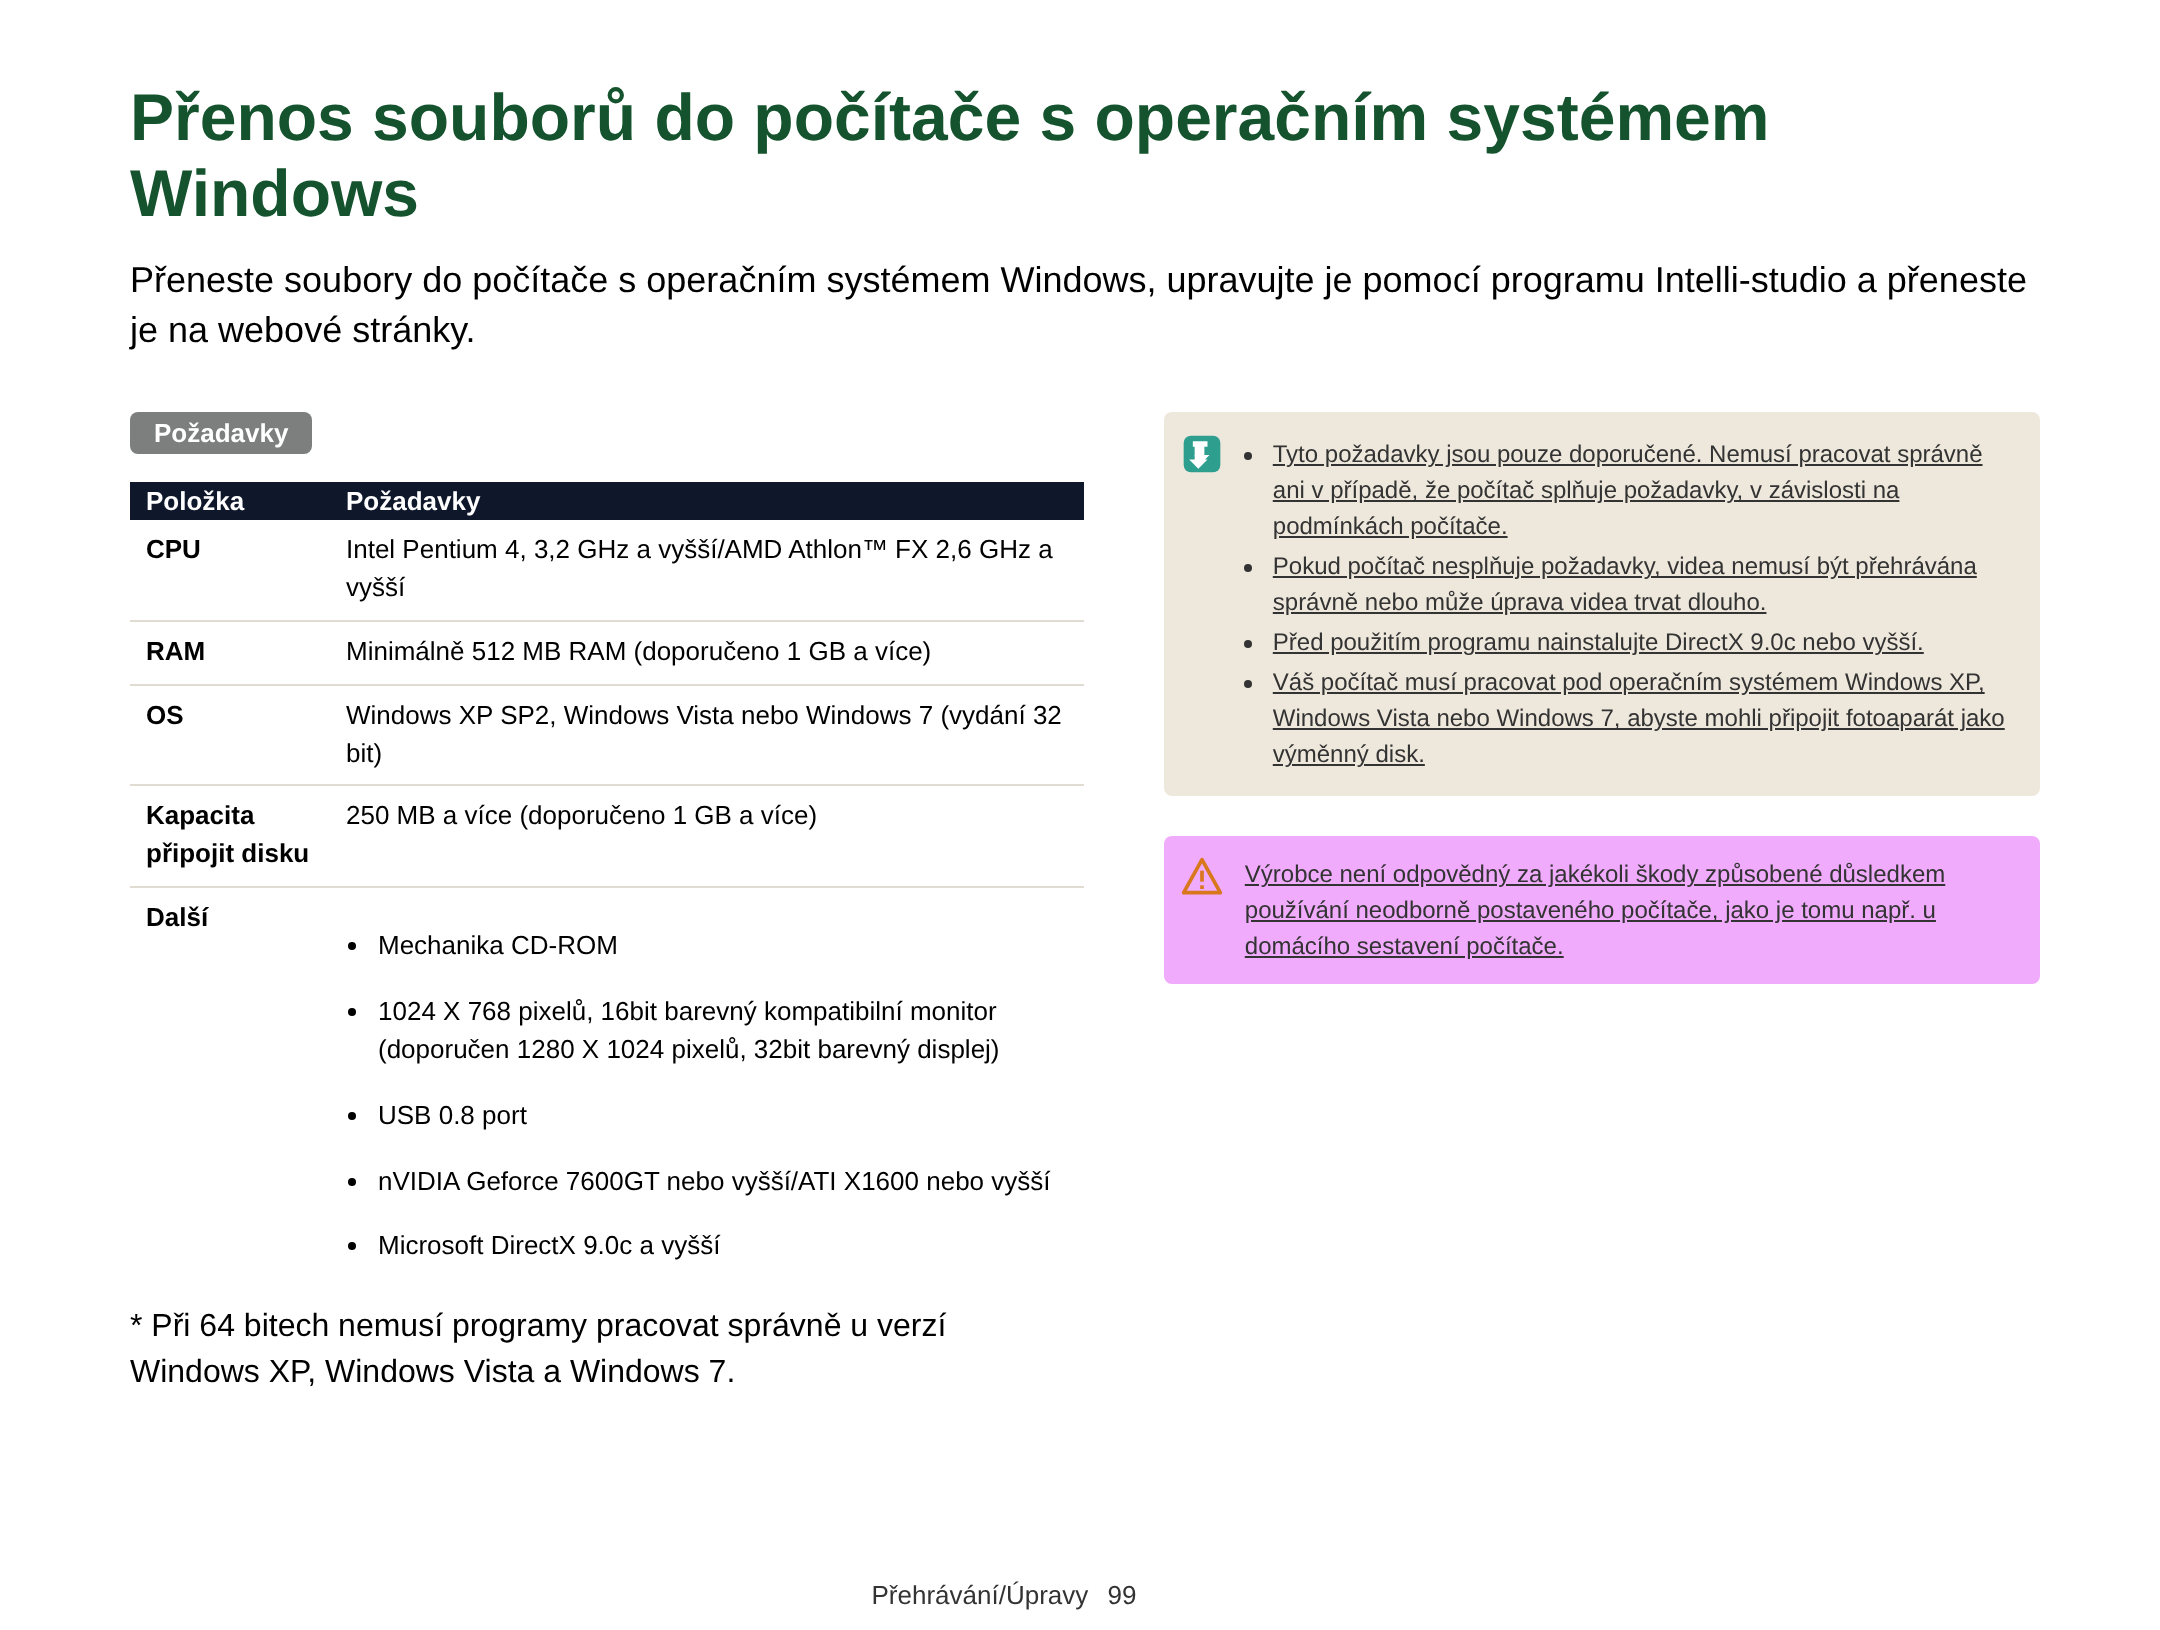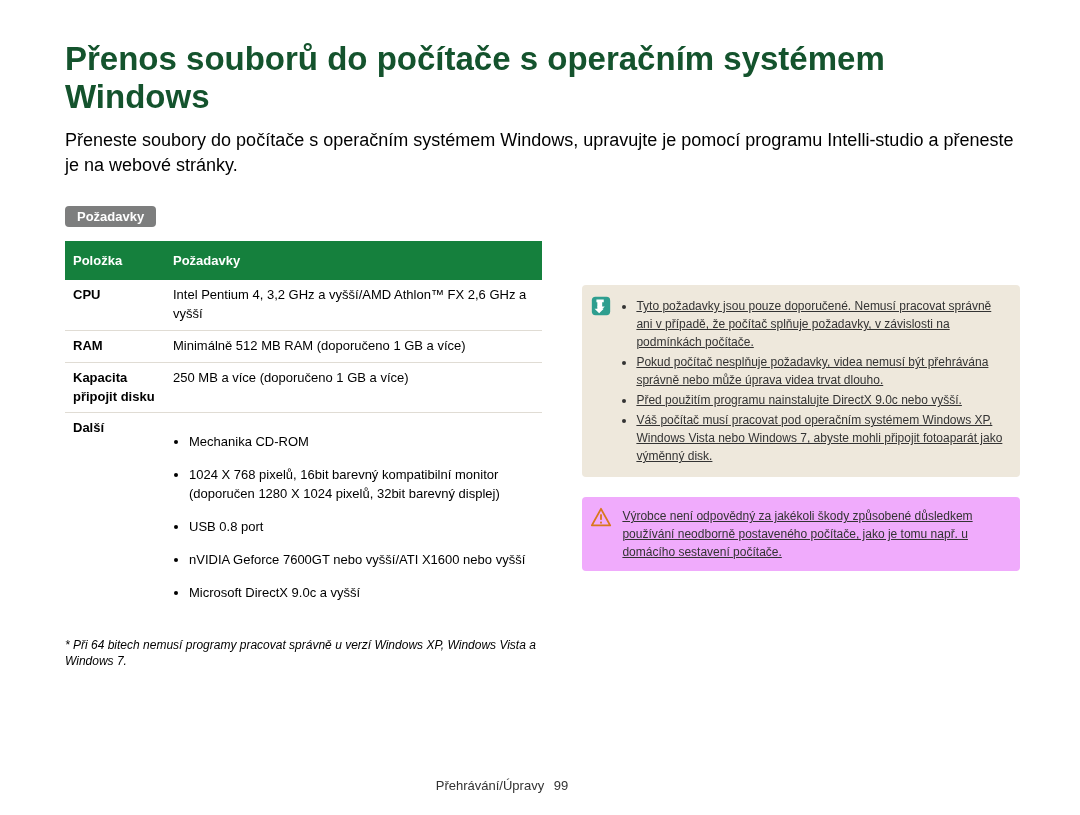--- a/index.html
+++ b/index.html
@@ -25,21 +25,21 @@
     line-height: 1.15;
   }
   .intro {
     font-size: 18px;
     line-height: 1.4;
     margin-bottom: 28px;
   }
   .columns {
     display: flex;
     gap: 40px;
-    align-items: center;
+    align-items: flex-start;
   }
   .left-col { width: 480px; }
   .right-col { width: 440px; }
 
   .section-label {
     display: inline-block;
     background: #7d7e7e;
     color: #fff;
     font-size: 13px;
     font-weight: 700;
@@ -47,25 +47,25 @@
     border-radius: 4px;
     margin-bottom: 14px;
   }
 
   table.req {
     width: 100%;
     border-collapse: collapse;
     font-size: 13px;
   }
   table.req th {
-    background: #15803d;
+    background: #0f172a;
     color: #fff;
     font-weight: 700;
     text-align: left;
-    padding: 12px 8px;
+    padding: 2px 8px;
   }
   table.req td {
     padding: 6px 8px;
     vertical-align: top;
     line-height: 1.45;
   }
   table.req tr + tr td {
     border-top: 1px solid #e0dcd4;
   }
   table.req td.k {
@@ -74,24 +74,22 @@
   }
   table.req ul {
     margin: 0;
     padding-left: 16px;
   }
   table.req li {
     margin: 14px 0;
   }
 
   .footnote {
-    font-size: 12px;
+    font-size: 16px;
     line-height: 1.4;
-    margin-top: 14px;
-    font-style: italic;
   }
 
   .note-box {
     border-radius: 4px;
     padding: 10px 14px 10px 40px;
     font-size: 12px;
     line-height: 1.5;
     position: relative;
     margin-bottom: 20px;
     text-decoration: underline;
@@ -114,21 +112,21 @@
   .note-box ul {
     margin: 0;
     padding-left: 14px;
   }
   .note-box li {
     margin: 2px 0;
   }
 
   .page-footer {
     position: absolute;
-    bottom: 22px;
+    bottom: 10px;
     left: 0;
     width: 1004px;
     text-align: center;
     font-size: 13px;
     color: #333;
   }
   .page-footer .crumb { }
   .page-footer .num { margin-left: 6px; }
 </style>
 </head>
@@ -154,20 +152,24 @@
           </tr>
         </thead>
         <tbody>
           <tr>
             <td class="k">CPU</td>
             <td>Intel Pentium 4, 3,2 GHz a vyšší/AMD Athlon™ FX 2,6 GHz a vyšší</td>
           </tr>
           <tr>
             <td class="k">RAM</td>
             <td>Minimálně 512 MB RAM (doporučeno 1 GB a více)</td>
+          </tr>
+          <tr>
+            <td class="k">OS</td>
+            <td>Windows XP SP2, Windows Vista nebo Windows 7 (vydání 32 bit)</td>
           </tr>
           <tr>
             <td class="k">Kapacita připojit disku</td>
             <td>250 MB a více (doporučeno 1 GB a více)</td>
           </tr>
           <tr>
             <td class="k">Další</td>
             <td>
               <ul>
                 <li>Mechanika CD-ROM</li>

